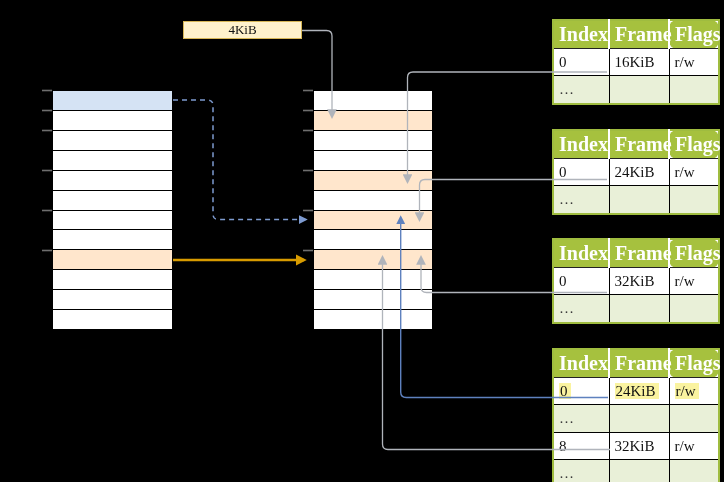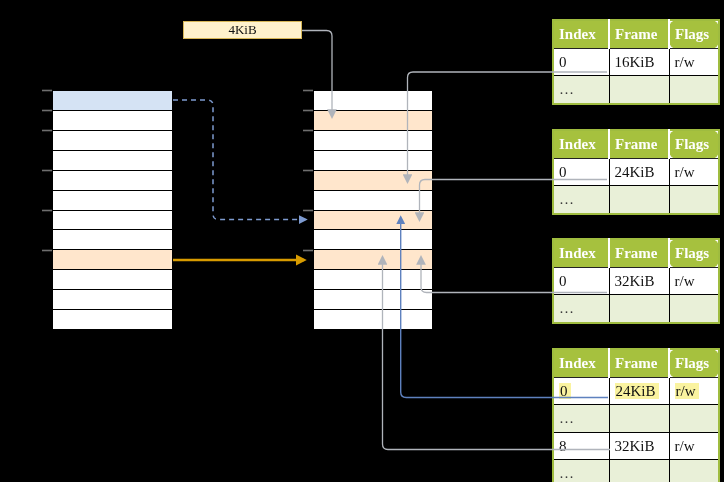--- a/index.html
+++ b/index.html
@@ -47,21 +47,21 @@
   table.frame-table{
     position:absolute;left:552px;width:166px;
     border-collapse:collapse;table-layout:fixed;
     background:#fff;border:2px solid var(--table-border-green);
     font-size:15px;color:#111;
   }
   table.frame-table th{
     background:var(--header-green);color:#fff;font-weight:bold;
     text-align:left;padding:0 0 0 5px;height:27px;
     border-right:2px solid #fff;border-bottom:1px solid #222;
-    font-size:15px;
+    font-size:20px;
   }
   table.frame-table th:last-child{border-right:none;border-radius:8px;}
   table.frame-table td{
     border:1px solid #000;padding:0 0 0 5px;background:#fff;
     font-size:15px;overflow:hidden;white-space:nowrap;
   }
   table.frame-table tr.shaded td{background:var(--row-light-green);color:#3a3a3a;}
   .hl{background:var(--highlight-yellow);padding:0 3px 0 1px;}
   
   #overlay{position:absolute;left:0;top:0;width:724px;height:482px;pointer-events:none;}

